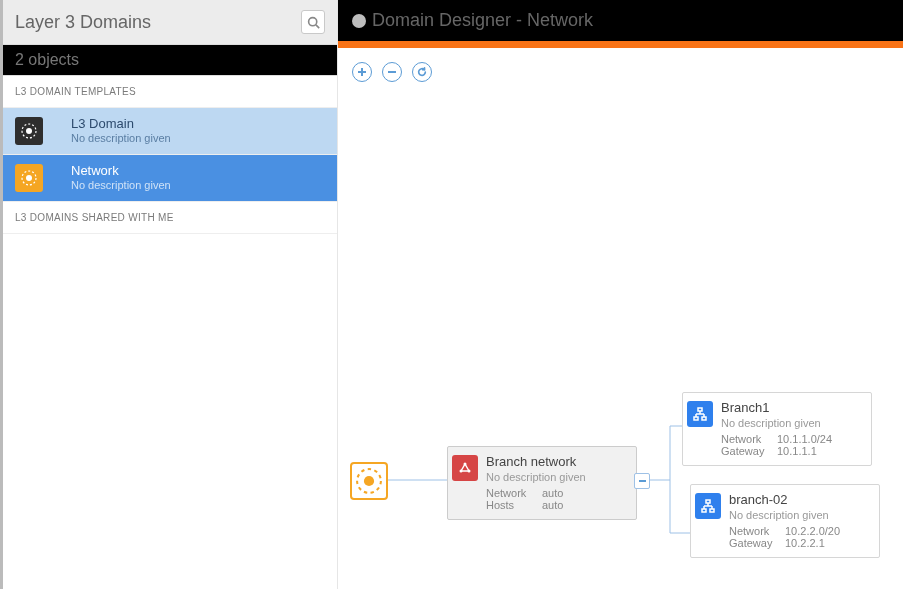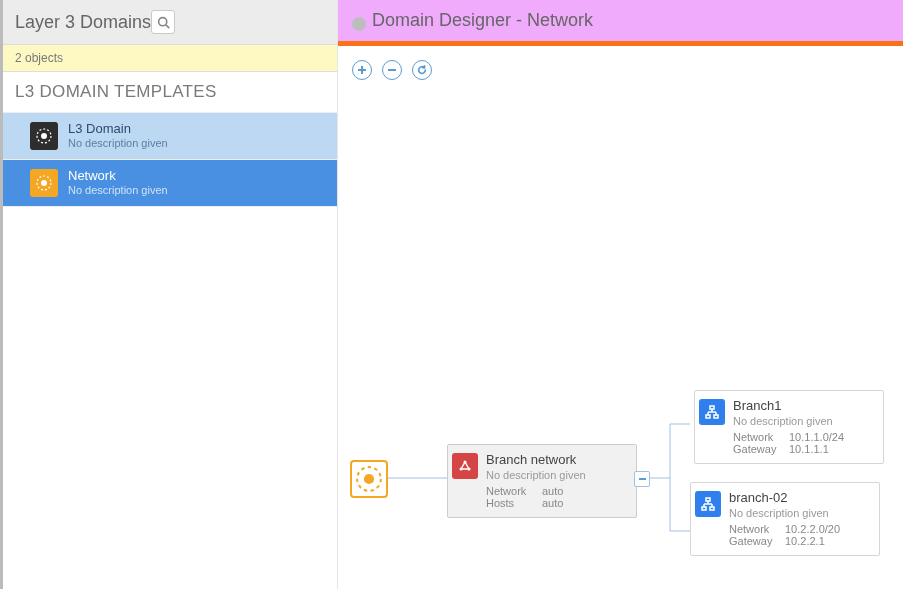--- a/index.html
+++ b/index.html
@@ -1,39 +1,39 @@
 <!DOCTYPE html>
 <html><head>
 <meta charset="utf-8">
 <style>
 html,body{margin:0;padding:0;font-family:Arial,Helvetica,sans-serif;font-size:13px;color:#555;background:#fff}
 .app{display:flex;width:903px;height:589px;box-sizing:border-box;border-left:3px solid #bbb}
 .sidebar{width:335px;display:flex;flex-direction:column;border-right:1px solid #e6e6e6;box-sizing:border-box}
-.sb-header{display:flex;align-items:center;background:#ececec;padding:10px 12px;border-bottom:1px solid #ddd}
+.sb-header{display:flex;align-items:center;justify-content:space-between;background:#ececec;padding:10px 12px;border-bottom:1px solid #ddd}
 .sb-title{font-size:18px;color:#666}
 .search-btn{width:22px;height:22px;border:1px solid #c9c9c9;border-radius:3px;background:#fff;display:flex;align-items:center;justify-content:center;cursor:pointer}
 .search-btn svg{width:13px;height:13px;stroke:#888;fill:none;stroke-width:2}
-.sb-sub{background:#fef9c3;padding:6px 12px;font-size:12px;color:#777;border-bottom:1px solid #ddd}
-.sect-head{padding:10px 12px;font-size:17px;color:#7a7a7a;letter-spacing:.3px;border-bottom:1px solid #eee;background:#fff}
-.item{display:flex;align-items:center;gap:10px;padding:8px 27px;border-bottom:1px solid #eee;cursor:pointer}
+.sb-sub{background:#000000;padding:6px 12px;font-size:16px;color:#777;border-bottom:1px solid #ddd}
+.sect-head{padding:10px 12px;font-size:10px;color:#7a7a7a;letter-spacing:.3px;border-bottom:1px solid #eee;background:#fff}
+.item{display:flex;align-items:center;gap:28px;padding:8px 12px;border-bottom:1px solid #eee;cursor:pointer}
 .item .ico{width:28px;height:28px;border-radius:3px;display:flex;align-items:center;justify-content:center;flex:0 0 28px}
 .ico svg{width:20px;height:20px}
 .item .txt{display:flex;flex-direction:column;line-height:1.25}
 .item .name{font-size:13px}
 .item .desc{font-size:11px}
 .item.hl{background:#bdd8f2}
 .item.hl .name{color:#2d4b6e}
 .item.hl .desc{color:#5a7ea3}
 .item.sel{background:#4a90e2}
 .item.sel .name{color:#fff;font-weight:500}
 .item.sel .desc{color:#cfe2f7}
 .ico-dark{background:#2e2e2e}
 .ico-orange{background:#f5a623}
 .main{flex:1;display:flex;flex-direction:column;position:relative}
-.m-header{display:flex;align-items:flex-end;gap:6px;background:#f0abfc;padding:10px 14px;border-bottom:5px solid #f97316}
+.m-header{display:flex;align-items:center;gap:6px;background:#000000;padding:10px 14px;border-bottom:7px solid #f97316}
 .m-header .dot{width:14px;height:14px;border-radius:50%;background:#bdbdbd;display:inline-block}
 .m-title{font-size:18px;color:#666}
 .toolbar{display:flex;gap:10px;padding:14px 14px 6px}
 .tbtn{width:18px;height:18px;border:1.5px solid #5b9bd5;border-radius:50%;display:flex;align-items:center;justify-content:center;color:#5b9bd5;cursor:pointer;font-size:12px;line-height:1}
 .tbtn svg{width:10px;height:10px;stroke:#5b9bd5;fill:none;stroke-width:2}
 .canvas{position:relative;flex:1}
 .node{position:absolute;background:#fff;border:1px solid #d6d6d6;border-radius:2px;display:flex}
 .node .nico{width:34px;display:flex;align-items:flex-start;justify-content:center;padding:8px 0}
 .node .nbody{padding:7px 10px 8px 4px;min-width:140px}
 .node .ntitle{font-size:13px;color:#444;margin-bottom:2px}
@@ -89,20 +89,21 @@
             <circle cx="10" cy="10" r="7" fill="none" stroke="#fff" stroke-width="1.2" stroke-dasharray="2 2"></circle>
             <circle cx="10" cy="10" r="3" fill="#fff"></circle>
           </svg>
       </div>
       <div class="txt">
         <span class="name">Network</span>
         <span class="desc">No description given</span>
       </div>
     </div>
 
+    <div class="sect-head">L3 DOMAINS SHARED WITH ME</div>
   </div>
 
   <div class="main">
     <div class="m-header">
       <span class="dot"></span>
       <span class="m-title">Domain Designer - Network</span>
     </div>
     <div class="toolbar">
       <div class="tbtn">
         <svg viewBox="0 0 10 10">
@@ -168,21 +169,21 @@
             </div>
           <div class="kv">
               <span class="k">Hosts</span>
               <span>auto</span>
             </div>
         </div>
       </div>
 
       <div class="collapse" style="left:296px;top:385px"></div>
 
-      <div class="node" style="left:356px;top:304px">
+      <div class="node" style="left:344px;top:304px">
         <div class="nico">
           <div class="sq blue">
             <svg viewBox="0 0 16 16">
                 <rect x="6" y="2" width="4" height="3"></rect>
                 <rect x="2" y="11" width="4" height="3"></rect>
                 <rect x="10" y="11" width="4" height="3"></rect>
                 <line x1="8" y1="5" x2="8" y2="8"></line>
                 <line x1="4" y1="11" x2="4" y2="8"></line>
                 <line x1="12" y1="11" x2="12" y2="8"></line>
                 <line x1="4" y1="8" x2="12" y2="8"></line>

